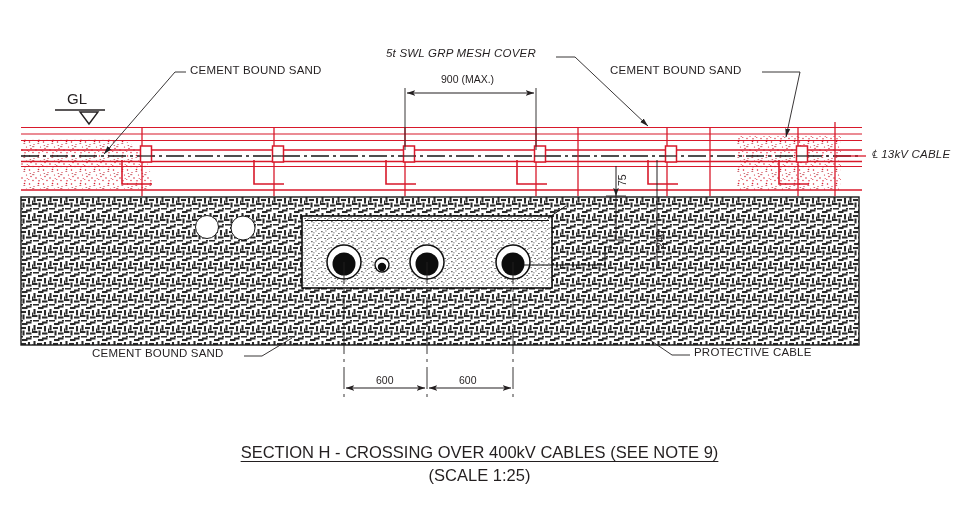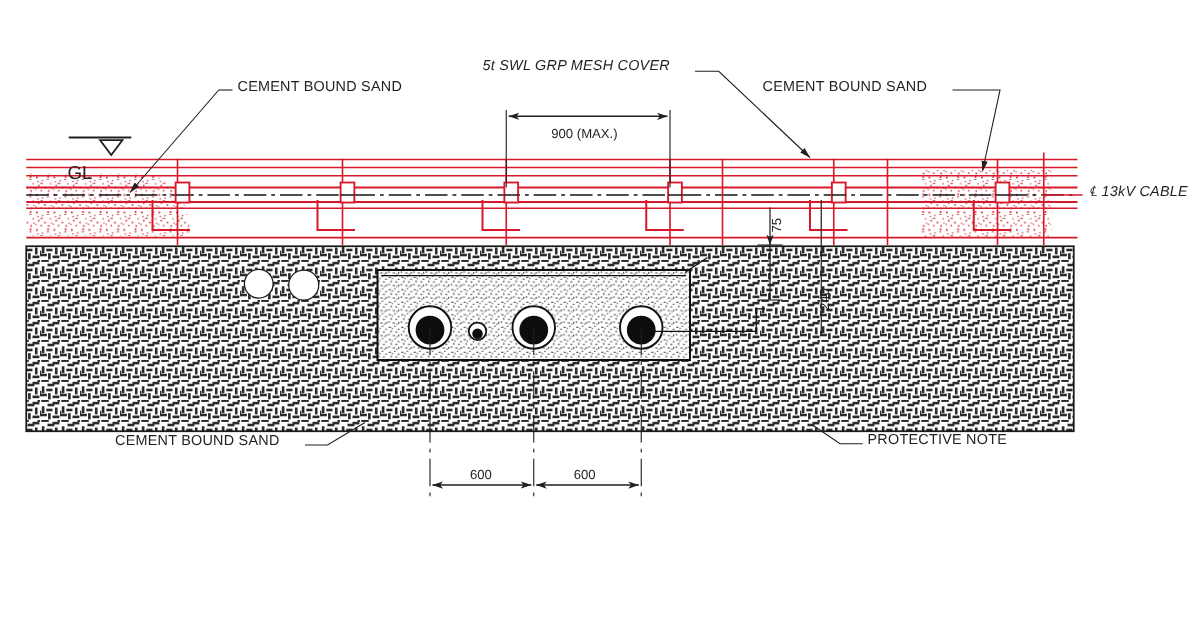--- a/index.html
+++ b/index.html
@@ -254,30 +254,34 @@
   </svg>
 
   <div class="lbl" style="left:190px;top:65px;">CEMENT BOUND SAND</div>
 
   <div class="lbl" style="left:386px;top:48px;font-style:italic;">5t SWL GRP MESH COVER</div>
 
   <div class="lbl" style="left:610px;top:65px;">CEMENT BOUND SAND</div>
 
   <div class="lbl" style="left:92px;top:348px;">CEMENT BOUND SAND</div>
 
-  <div class="lbl" style="left:694px;top:347px;">PROTECTIVE NOTE</div>
+  <div class="lbl" style="left:694px;top:347px;">PROTECTIVE CABLE</div>
 
   <div class="lbl" style="left:871px;top:149px;font-style:italic;">℄ 13kV CABLE</div>
 
-  <div class="gl" style="left:54px;top:90px;margin-top:40px;">GL</div>
-
-  <div class="dim" style="left:441px;top:74px;margin-top:28px;">900 (MAX.)</div>
+  <div class="gl" style="left:67px;top:90px;">GL</div>
+
+  <div class="dim" style="left:441px;top:74px;">900 (MAX.)</div>
 
   <div class="dim" style="left:376px;top:375px;">600</div>
 
   <div class="dim" style="left:459px;top:375px;">600</div>
 
   <div class="dim vert" style="left:617px;top:186px;transform:rotate(-90deg);">75</div>
 
   <div class="dim vert" style="left:655px;top:248px;transform:rotate(-90deg);">240</div>
 
+  <div class="title" style="top:443px;">
+    <span class="u">SECTION H  - CROSSING OVER 400kV CABLES (SEE NOTE 9)</span>
+  </div>
+  <div class="title" style="top:466px;">(SCALE 1:25)</div>
 
 </div>
 
 </body></html>

